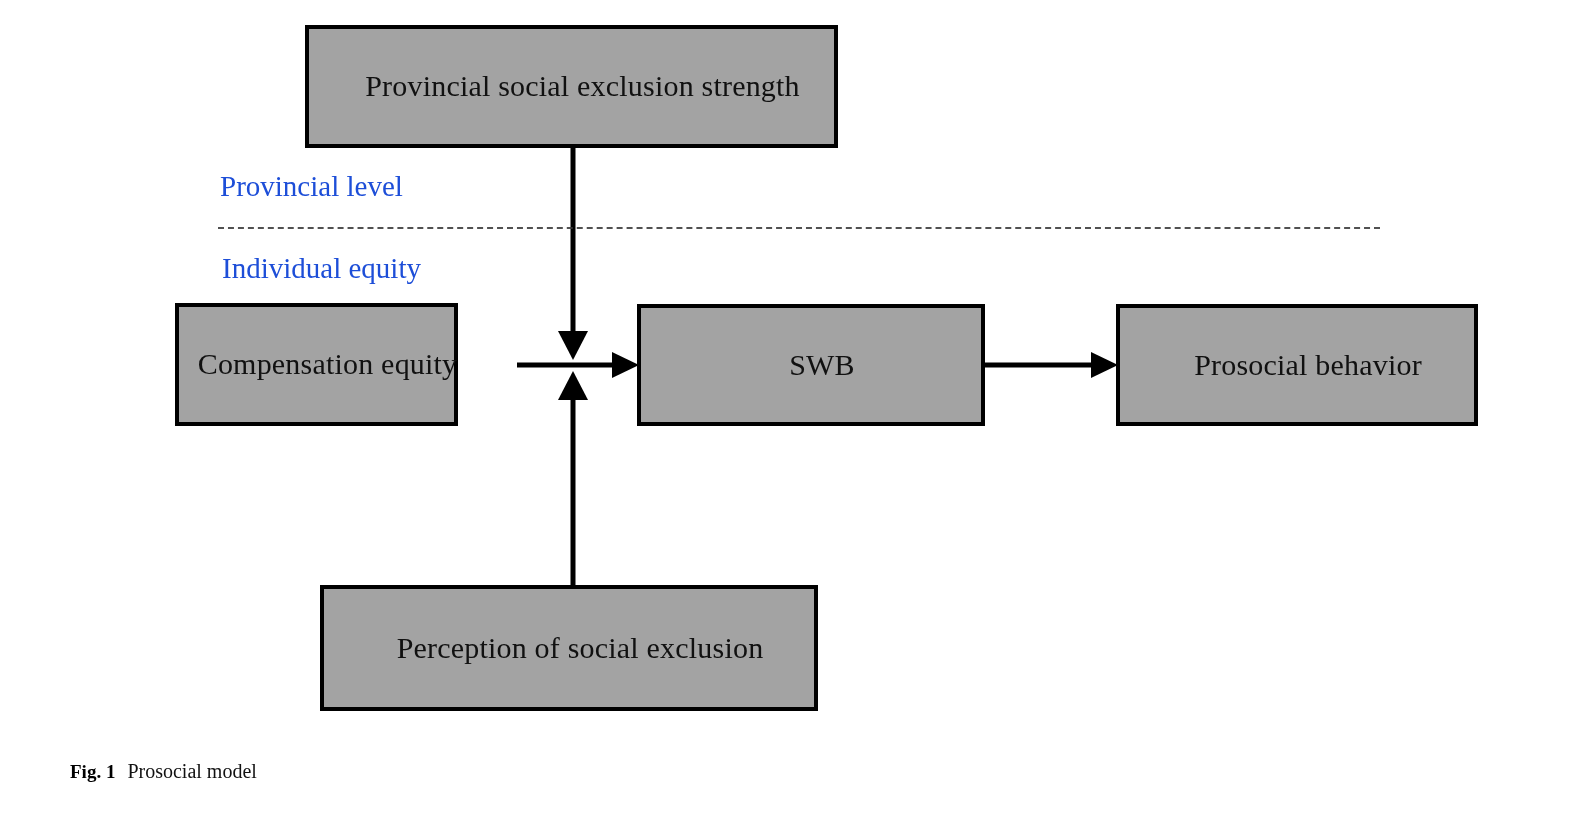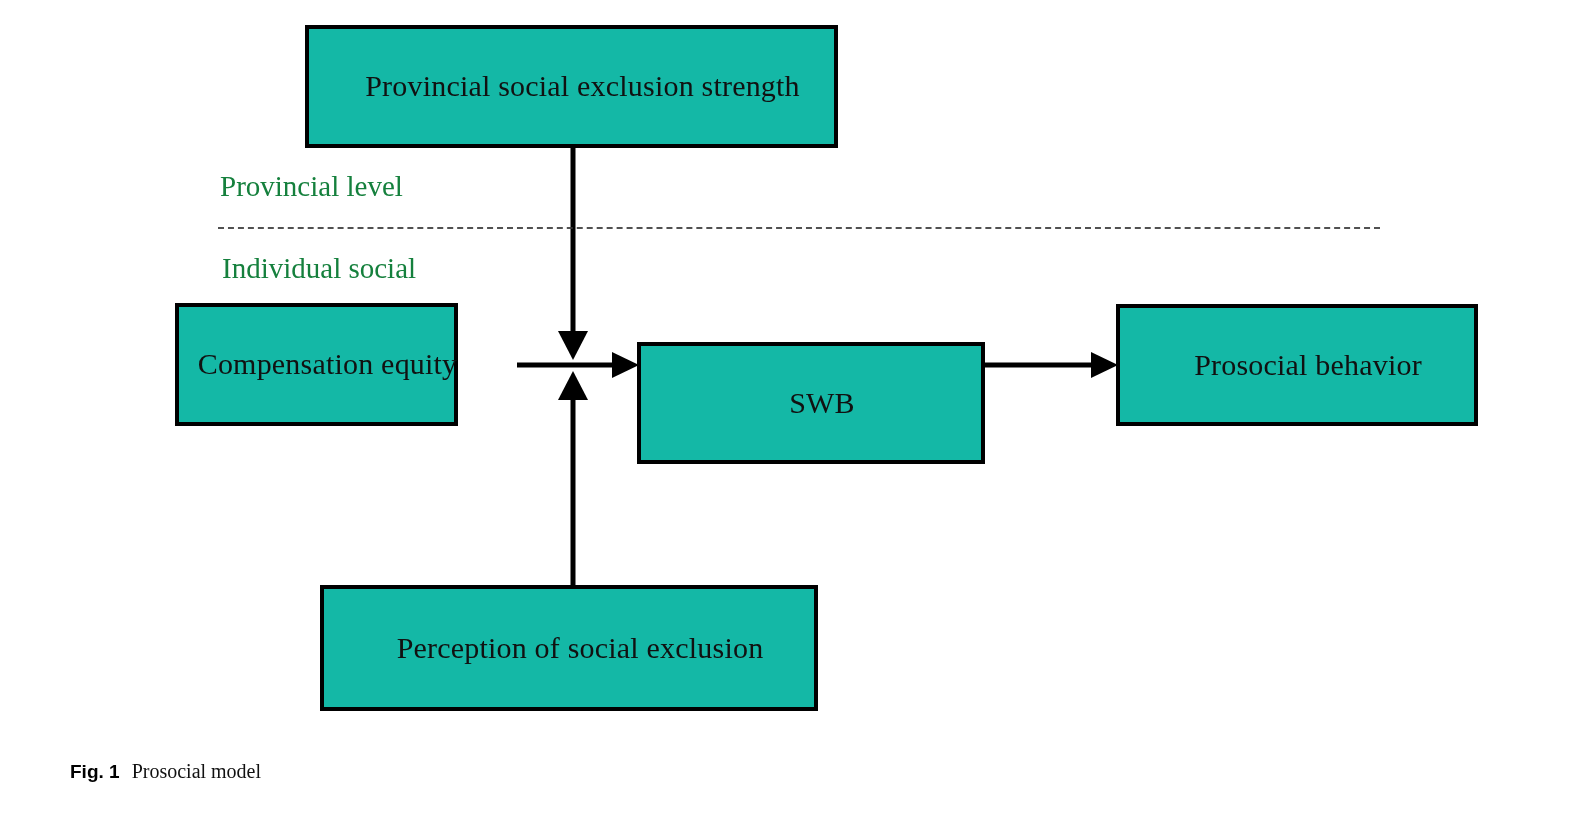--- a/index.html
+++ b/index.html
@@ -22,49 +22,49 @@
     top: 0;
     width: 1582px;
     height: 832px;
   }
 
   
   .node-box {
     position: absolute;
     box-sizing: border-box;
     border: 4px solid #000000;
-    background: #14b8a6;
+    background: #a3a3a3;
     display: flex;
     align-items: center;
     justify-content: center;
     text-align: center;
     z-index: 3;
     padding-left: 22px;
   }
   .node-label {
     font-family: "Liberation Serif", "DejaVu Serif", serif;
     font-size: 30px;
     line-height: 1.15;
     color: #111111;
     letter-spacing: 0.2px;
     white-space: nowrap;
   }
 
   #box-provincial-exclusion { left: 305px; top: 25px;  width: 533px; height: 123px; }
   #box-compensation-equity  { left: 175px; top: 303px; width: 283px; height: 123px; }
-  #box-swb                  { left: 637px; top: 304px; width: 348px; height: 122px; margin-top: 38px; }
+  #box-swb                  { left: 637px; top: 304px; width: 348px; height: 122px; }
   #box-prosocial-behavior   { left: 1116px; top: 304px; width: 362px; height: 122px; }
   #box-perception-exclusion { left: 320px; top: 585px; width: 498px; height: 126px; }
 
   
   .level-label {
     position: absolute;
     font-family: "Liberation Serif", "DejaVu Serif", serif;
     font-size: 29px;
-    color: #15803d;
+    color: #1d4ed8;
     white-space: nowrap;
     z-index: 4;
   }
   #label-provincial-level { left: 220px; top: 170px; }
   #label-individual-level { left: 222px; top: 252px; }
 
   
   #divider-dashed {
     position: absolute;
     left: 218px;
@@ -91,21 +91,21 @@
   #figure-caption {
     position: absolute;
     left: 70px;
     top: 760px;
     display: flex;
     align-items: baseline;
     gap: 12px;
     z-index: 5;
   }
   #figure-caption .caption-number {
-    font-family: Liberation Sans, sans-serif;
+    font-family: Liberation Serif, serif;
     font-weight: bold;
     font-size: 19px;
     color: #000000;
   }
   #figure-caption .caption-text {
     font-family: "Liberation Serif", "DejaVu Serif", serif;
     font-size: 20px;
     color: #111111;
   }
 </style>
@@ -134,21 +134,21 @@
     <g>
       <line x1="985" y1="365" x2="1098" y2="365" stroke="#000000" stroke-width="5"></line>
       <polygon points="1118,365 1091,352 1091,378" fill="#000000"></polygon>
     </g>
   </svg>
 
   <div id="divider-dashed"></div>
 
   <div class="level-label" id="label-provincial-level">Provincial level</div>
 
-  <div class="level-label" id="label-individual-level">Individual social</div>
+  <div class="level-label" id="label-individual-level">Individual equity</div>
 
   <div class="node-box" id="box-provincial-exclusion">
     <span class="node-label">Provincial social exclusion strength</span>
   </div>
 
   <div class="node-box" id="box-compensation-equity">
     <span class="node-label">Compensation equity</span>
   </div>
 
   <div class="node-box" id="box-swb">

